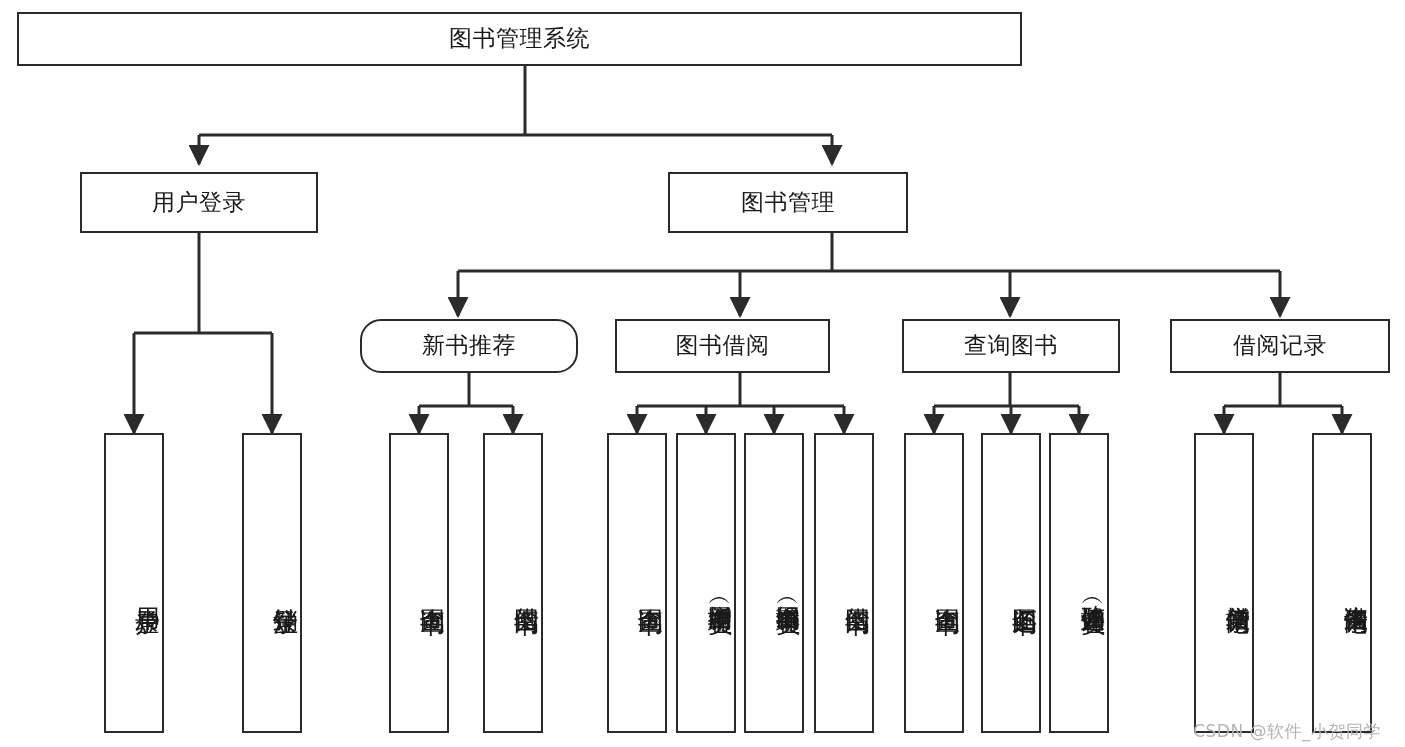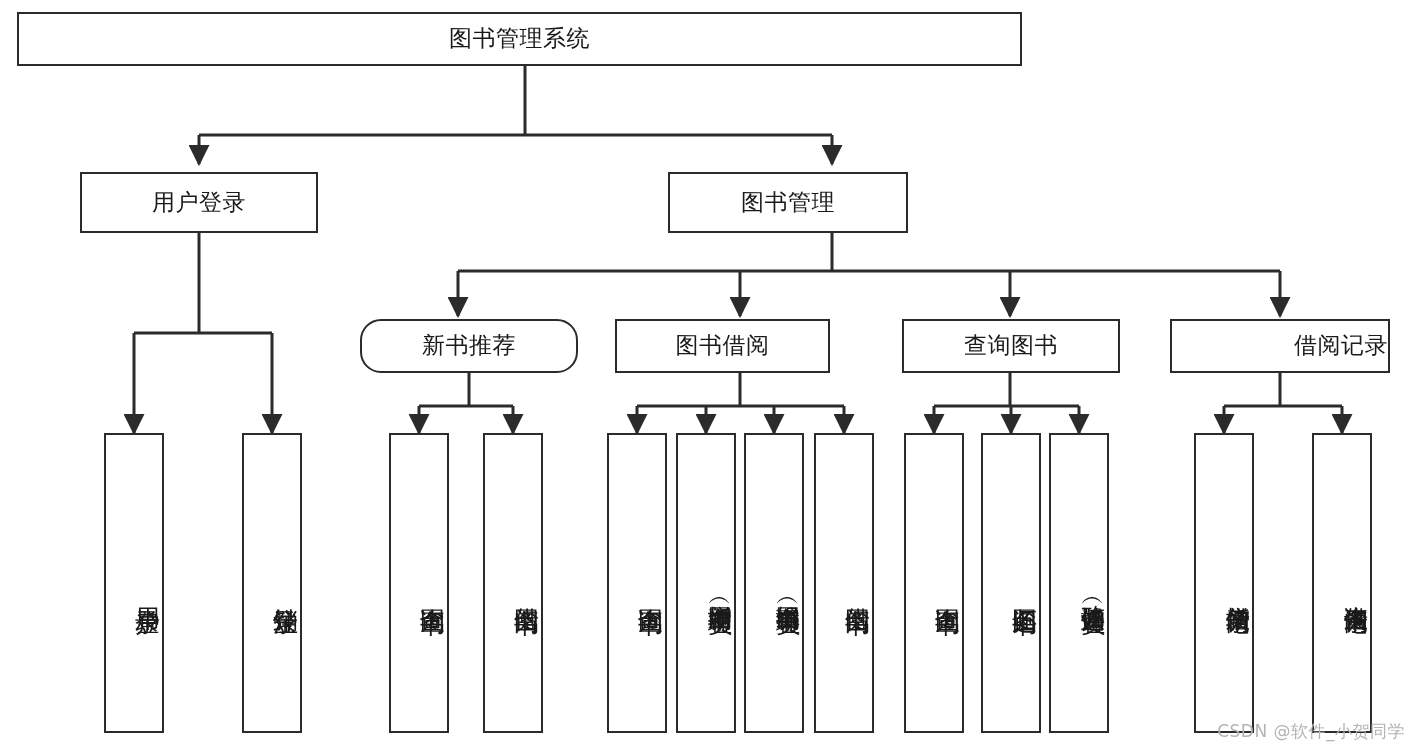--- a/index.html
+++ b/index.html
@@ -47,21 +47,21 @@
     letter-spacing: 1px;
     padding-top: 14px;
     align-items: flex-start;
     justify-content: center;
   }
   .node-v.tall {
     font-size: 24px;
   }
   #watermark {
     position: absolute;
-    right: 0;
+    right: 24px;
     bottom: 4px;
     font-size: 17px;
     color: #b4b4b4;
     letter-spacing: 0.5px;
     white-space: nowrap;
     font-family: "DejaVu Sans", "Liberation Sans", sans-serif;
   }
 </style>
 </head>
 <body>
@@ -131,21 +131,21 @@
 
   <div class="node node-h" style="left:360px; top:319px; width:218px; height:54px;border-radius:21px;">
     <span>新书推荐</span>
   </div>
   <div class="node node-h" style="left:615px; top:319px; width:215px; height:54px;">
     <span>图书借阅</span>
   </div>
   <div class="node node-h" style="left:902px; top:319px; width:218px; height:54px;">
     <span>查询图书</span>
   </div>
-  <div class="node node-h" style="left:1170px; top:319px; width:220px; height:54px;justify-content:flex-end;">
+  <div class="node node-h" style="left:1170px; top:319px; width:220px; height:54px;">
     <span>借阅记录</span>
   </div>
 
   <div class="node node-v" style="left:104px; top:433px; width:60px; height:300px;">
     <span>用户登录</span>
   </div>
   <div class="node node-v" style="left:242px; top:433px; width:60px; height:300px;">
     <span>注销登录</span>
   </div>
 

